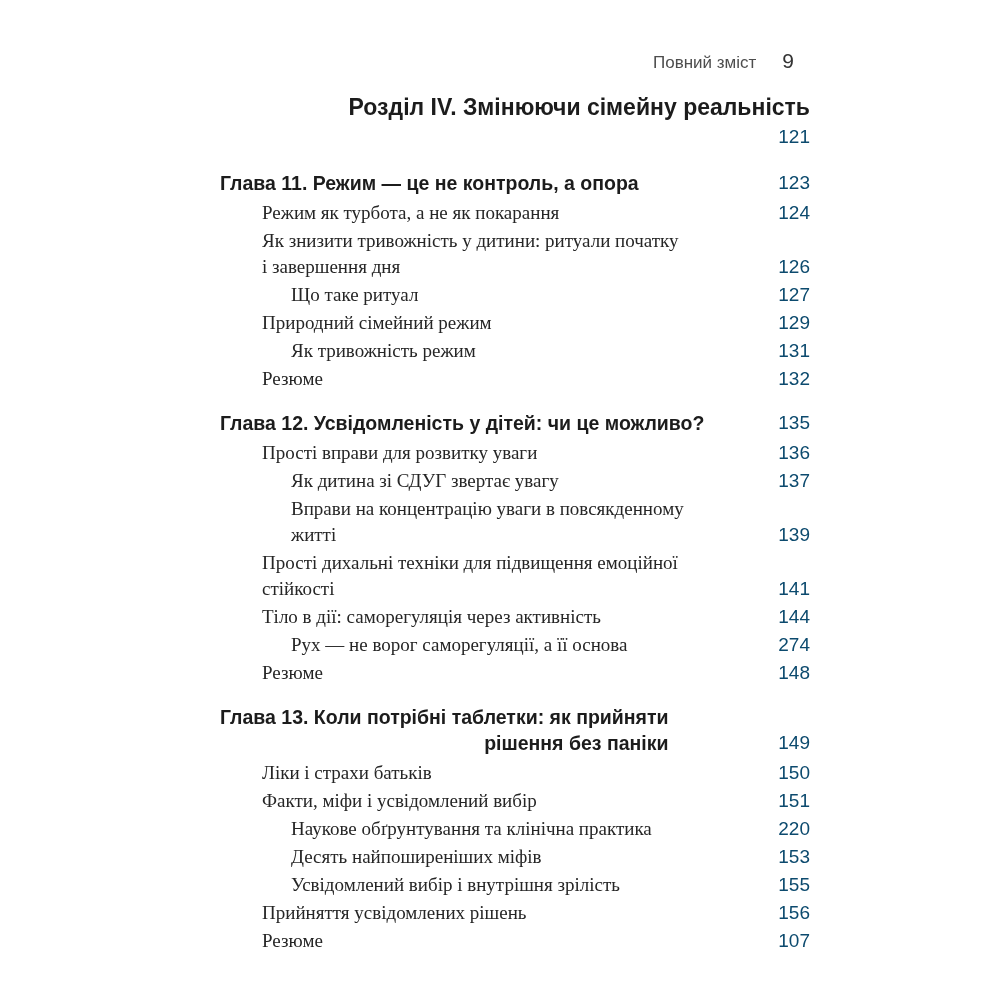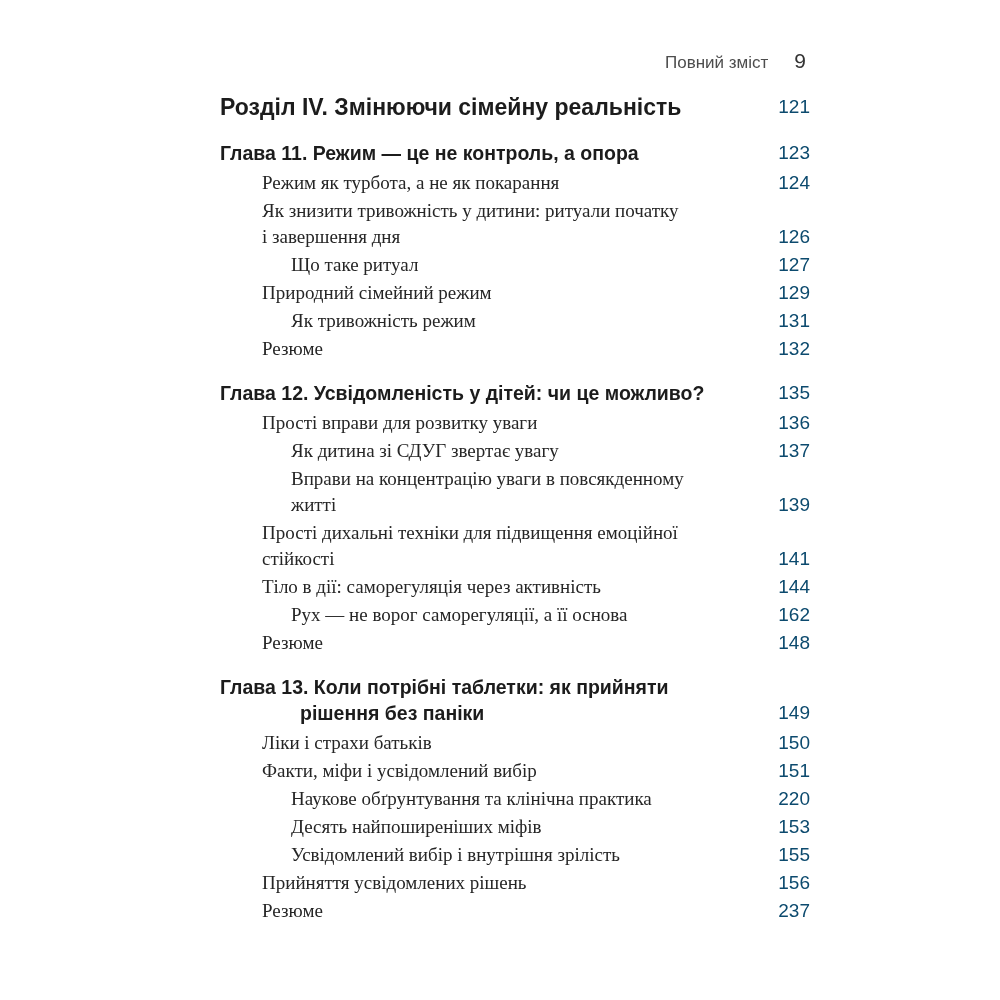--- a/index.html
+++ b/index.html
@@ -10,21 +10,21 @@
     height: 1000px;
     background: #ffffff;
     overflow: hidden;
     font-family: "Liberation Serif", serif;
     color: #262626;
   }
   
   .running-header {
     position: absolute;
     top: 49px;
-    left: 216px;
+    left: 204px;
     width: 590px;
     display: flex;
     justify-content: flex-end;
     align-items: baseline;
     gap: 26px;
   }
   .running-title {
     font-family: "Liberation Sans", sans-serif;
     font-size: 17px;
     font-weight: 400;
@@ -58,30 +58,32 @@
     flex-shrink: 0;
     padding-left: 14px;
     font-family: Liberation Sans, sans-serif;
     font-size: 19px;
     color: #0c4a6e;
     line-height: inherit;
   }
   .row.part {
     line-height: 30px;
     margin-bottom: 16px;
+    flex-direction: column;
   }
   .row.part .label {
     font-family: "Liberation Sans", sans-serif;
     font-size: 23px;
     font-weight: 700;
     color: #1c1c1c;
   }
   .row.chapter {
     margin-top: 18px;
     margin-bottom: 4px;
+    text-align: right;
   }
   .row.chapter .label {
     font-family: "Liberation Sans", sans-serif;
     font-size: 19.5px;
     font-weight: 700;
     color: #1c1c1c;
   }
   .row.chapter.hang .label {
     padding-left: 80px;
     text-indent: -80px;
@@ -176,21 +178,21 @@
       <span class="pagenum">141</span>
     </div>
 
     <div class="row item1">
       <span class="label">Тіло в дії: саморегуляція через активність</span>
       <span class="pagenum">144</span>
     </div>
 
     <div class="row item2">
       <span class="label">Рух — не ворог саморегуляції, а її основа</span>
-      <span class="pagenum">162</span>
+      <span class="pagenum">274</span>
     </div>
 
     <div class="row item1">
       <span class="label">Резюме</span>
       <span class="pagenum">148</span>
     </div>
 
     <div class="row chapter hang">
       <span class="label">Глава 13. Коли потрібні таблетки: як прийняти
 рішення без паніки</span>
@@ -222,17 +224,17 @@
       <span class="pagenum">155</span>
     </div>
 
     <div class="row item1">
       <span class="label">Прийняття усвідомлених рішень</span>
       <span class="pagenum">156</span>
     </div>
 
     <div class="row item1">
       <span class="label">Резюме</span>
-      <span class="pagenum">237</span>
+      <span class="pagenum">107</span>
     </div>
 
   </div>
 </div>
 
 </body></html>

